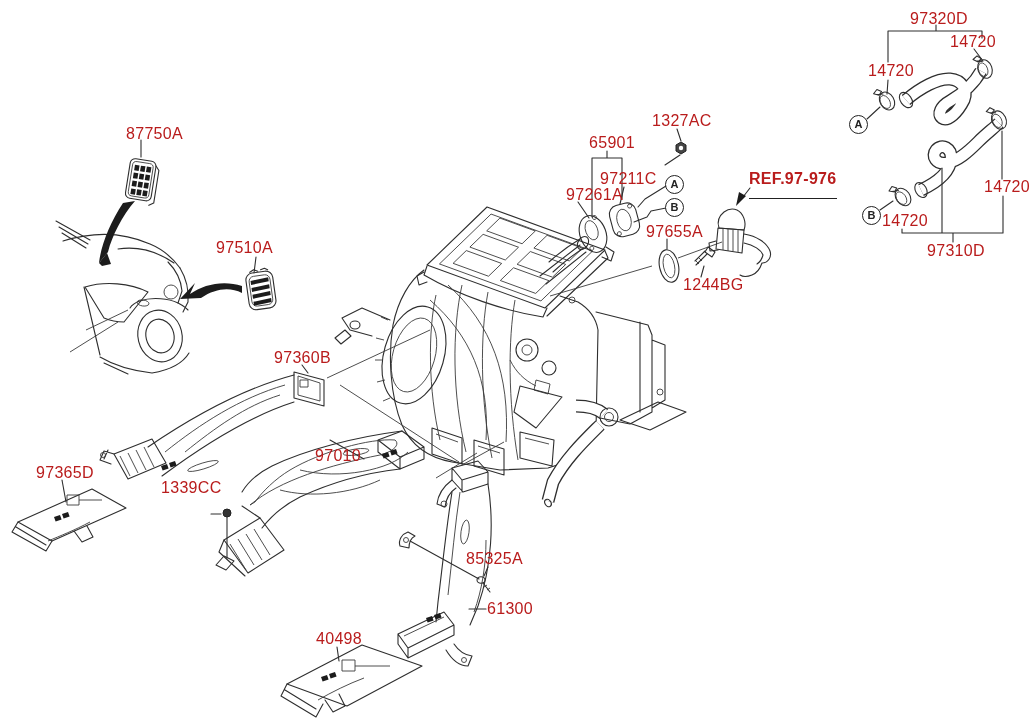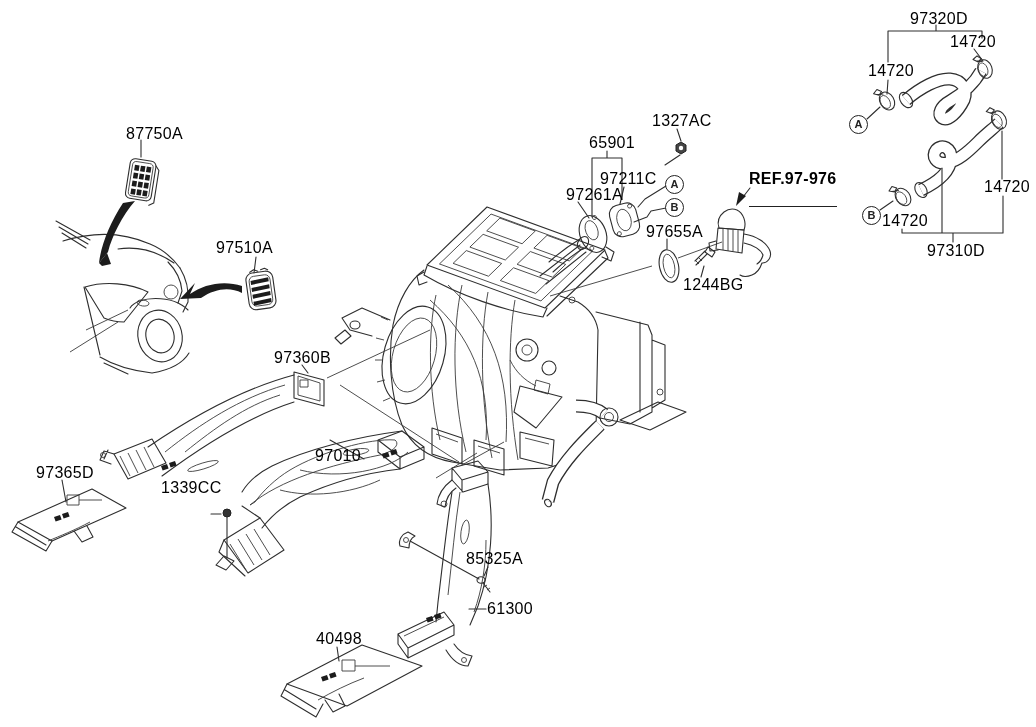--- a/index.html
+++ b/index.html
@@ -1,21 +1,21 @@
 <!DOCTYPE html>
 <html><head>
 <meta charset="utf-8">
 <style>
   html,body{margin:0;padding:0;background:#fff;}
   #stage{position:relative;width:1036px;height:727px;background:#fff;overflow:hidden;
          font-family:"Liberation Sans",sans-serif;}
   #art{position:absolute;left:0;top:0;}
-  .lbl{position:absolute;font:16px/1.05 "Liberation Sans",sans-serif;color:#000000;
+  .lbl{position:absolute;font:16px/1.05 "Liberation Sans",sans-serif;color:#b91c1c;
        letter-spacing:.3px;white-space:nowrap;}
-  .ref{font-weight:bold;border-bottom:1.6px solid #212121;padding-bottom:18px;}
+  .ref{font-weight:bold;border-bottom:1.6px solid #212121;padding-bottom:10px;}
   .badge{position:absolute;width:17px;height:17px;border:1.5px solid #222;border-radius:50%;
          display:flex;align-items:center;justify-content:center;
          font:bold 11px/1 "Liberation Sans",sans-serif;color:#222;background:#fff;}
   svg *{vector-effect:non-scaling-stroke;}
   .ln{fill:none;stroke:#2e2e2e;stroke-width:1.1;stroke-linecap:round;stroke-linejoin:round;}
   .thin{fill:none;stroke:#3a3a3a;stroke-width:.9;}
   .fb{fill:#1c1c1c;stroke:none;}
   .hoseO{fill:none;stroke:#2e2e2e;stroke-width:13;}
   .hoseI{fill:none;stroke:#fff;stroke-width:10.4;}
 </style>

